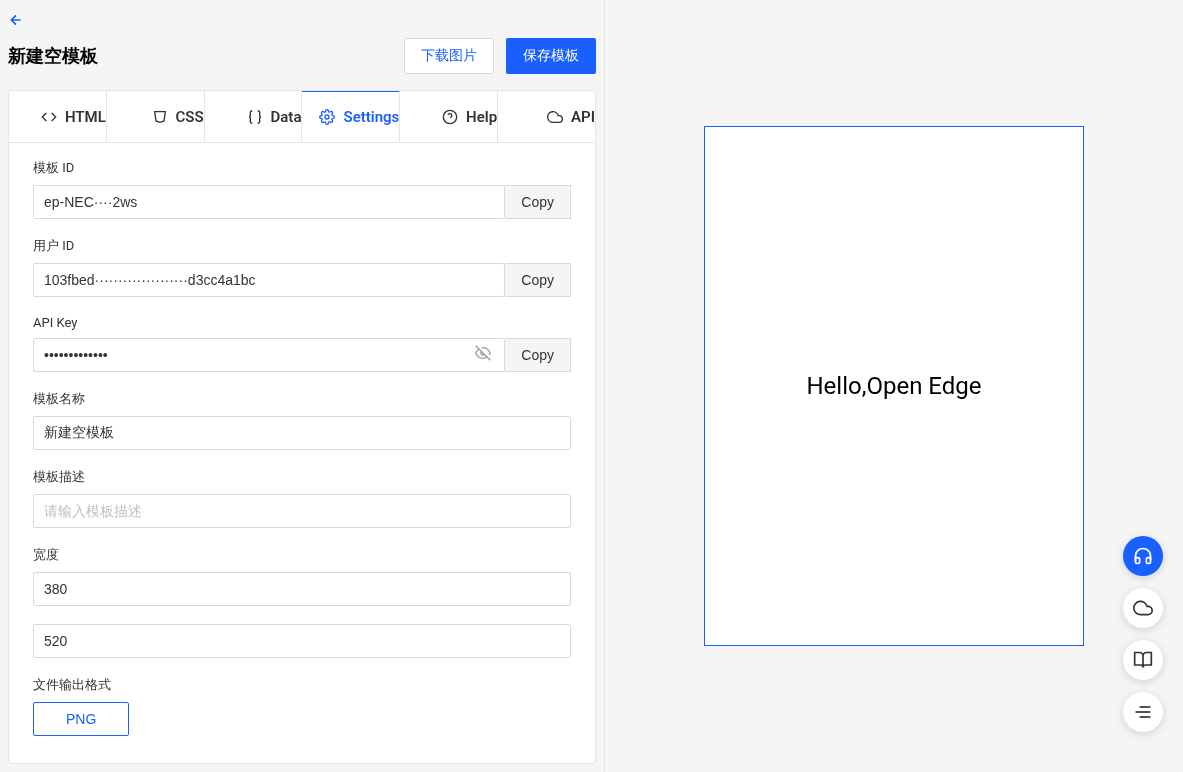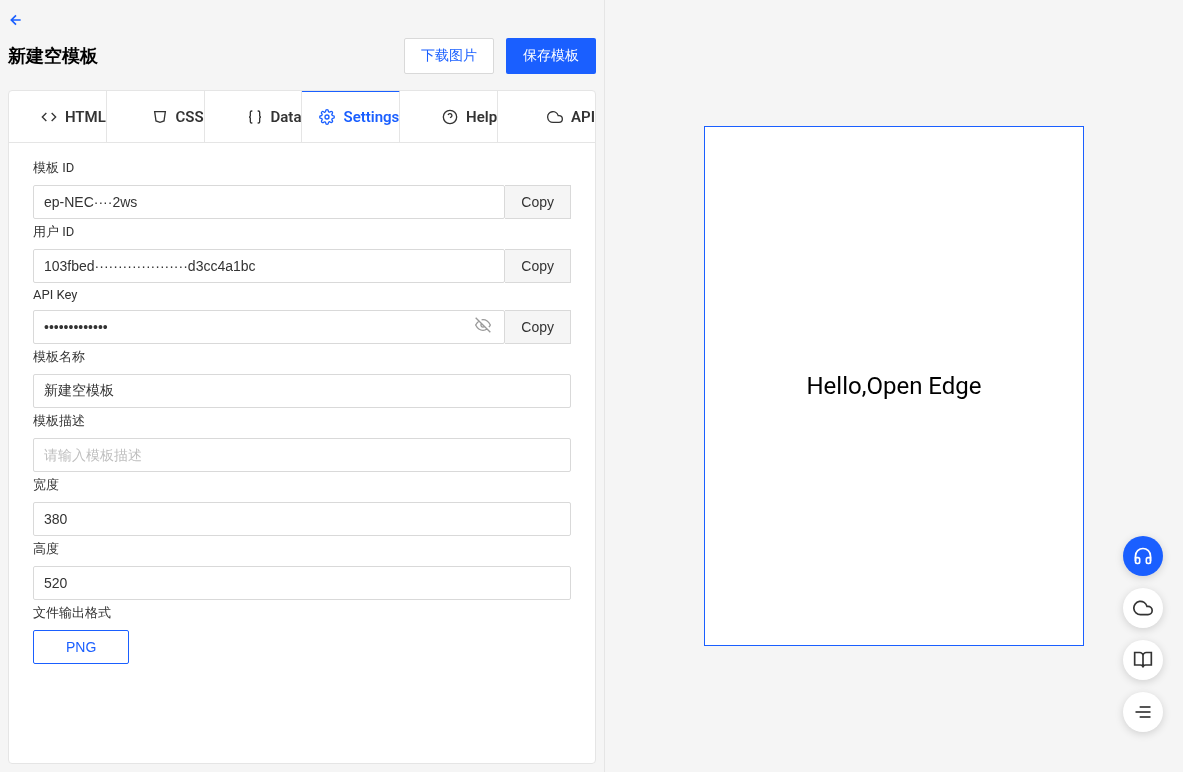--- a/index.html
+++ b/index.html
@@ -100,21 +100,21 @@
   align-items: center;
   justify-content: center;
 }
 .tab-icon svg { width: 16px; height: 16px; }
 .form-area {
   padding: 16px 24px;
   overflow-y: auto;
   flex: 1;
 }
 .field {
-  margin-bottom: 4px;
+  margin-bottom: 18px;
 }
 .field-label {
   font-size: 13px;
   color: #333;
   margin-bottom: 8px;
   display: block;
 }
 .input-row {
   display: flex;
   justify-content: center;
@@ -323,21 +323,20 @@
         <label class="field-label">模板描述</label>
         <input class="input" placeholder="请输入模板描述" style="">
       </div>
 
       <div class="field">
         <label class="field-label">宽度</label>
         <input class="input" value="380" style="">
       </div>
 
       <div class="field">
-        <label class="field-label">高度</label>
         <input class="input" value="520" style="">
       </div>
 
       <div class="field">
         <label class="field-label">文件输出格式</label>
         <button class="format-btn">PNG</button>
       </div>
 
     </div>
   </div>

